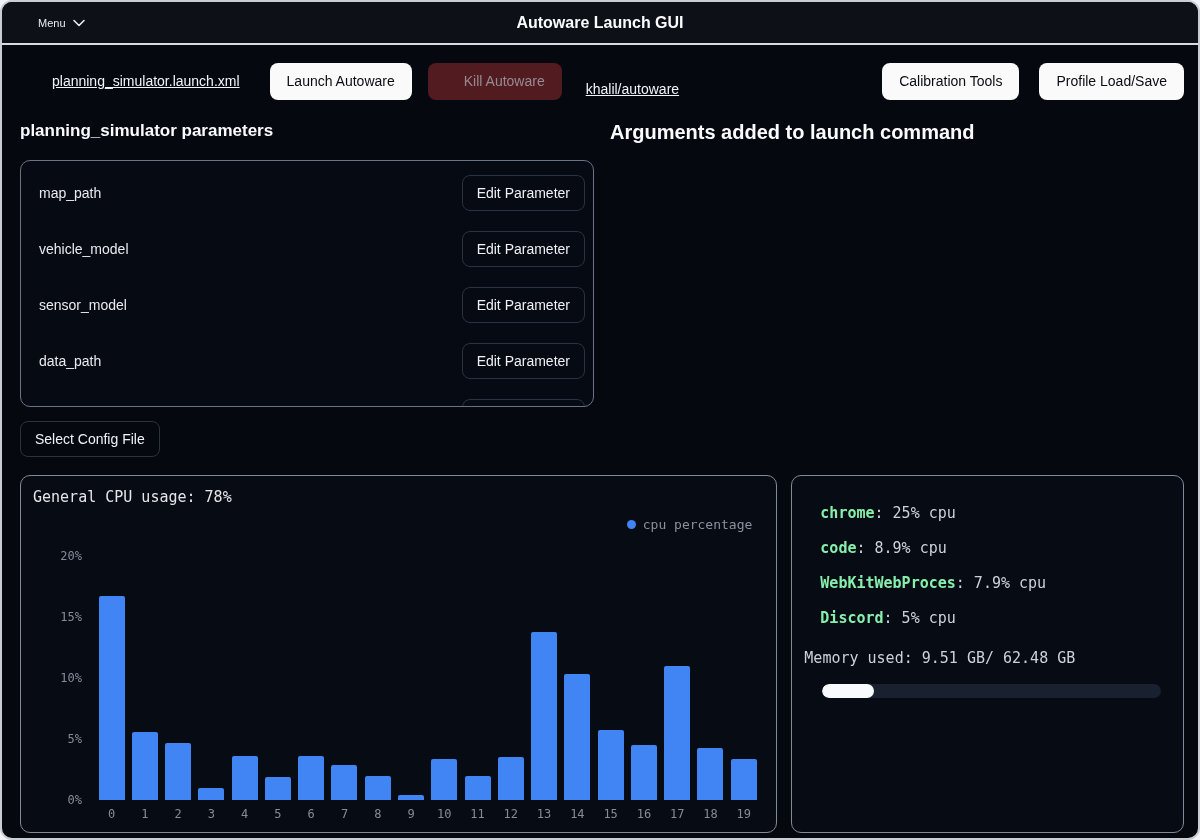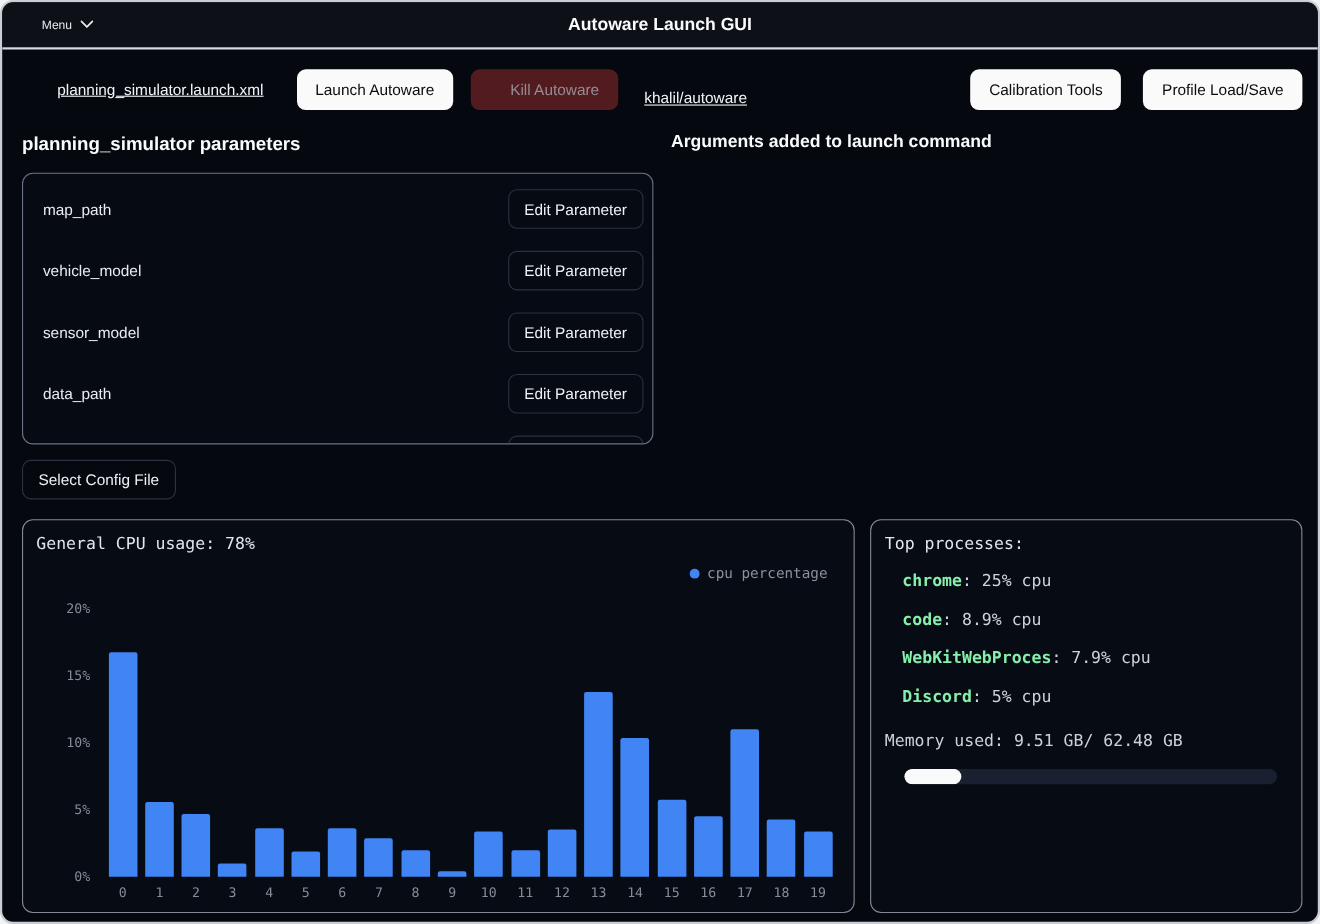--- a/index.html
+++ b/index.html
@@ -38,21 +38,21 @@
     height:37px; border-radius:8px; font-size:14px; font-weight:500;
     padding:0 17px; border:none; cursor:pointer; font-family:"Liberation Sans", sans-serif;
   }
   .btn-white { background:#fafafa; color:#0b0c10; }
   .btn-launch { margin-left:30px; }
   .btn-kill  { margin-left:16px; background:#521b20; color:#958c93;padding-left:36px; }
   .toolbar-right { margin-left:auto; display:flex; gap:20px; }
   
   .headrow { display:flex; padding:22px 14px 0 18px; }
   .h-left  { width:574px; font-size:17px; font-weight:bold; color:#fafbfd; }
-  .h-right { margin-left:16px; font-size:16px; font-weight:bold; color:#fafbfd; }
+  .h-right { margin-left:16px; font-size:20px; font-weight:bold; color:#fafbfd; }
   
   .param-card {
     margin:16px 0 0 18px; width:574px; height:247px;
     border:1px solid #6b7384; border-radius:10px;
     padding:14px 8px 0 18px; overflow:hidden; background:#060a12;
   }
   .param-row {
     display:flex; align-items:center; justify-content:space-between;
     height:36px; margin-bottom:20px;
   }
@@ -250,21 +250,20 @@
             <div class="xlab">15</div>
             <div class="xlab">16</div>
             <div class="xlab">17</div>
             <div class="xlab">18</div>
             <div class="xlab">19</div>
           </div>
       </div>
     </div>
 
     <div class="card proc-card">
-      <div class="card-title">Top processes:</div>
       <div class="proc-list" id="proc-list">
           <div class="proc-item"><b>chrome</b>: 25% cpu</div>
           <div class="proc-item"><b>code</b>: 8.9% cpu</div>
           <div class="proc-item"><b>WebKitWebProces</b>: 7.9% cpu</div>
           <div class="proc-item"><b>Discord</b>: 5% cpu</div>
         </div>
       <div class="mem-line">Memory used: 9.51 GB/ 62.48 GB</div>
       <div class="mem-track">
         <div class="mem-fill" id="mem-fill" style="width: 15.2%;"></div>
       </div>

